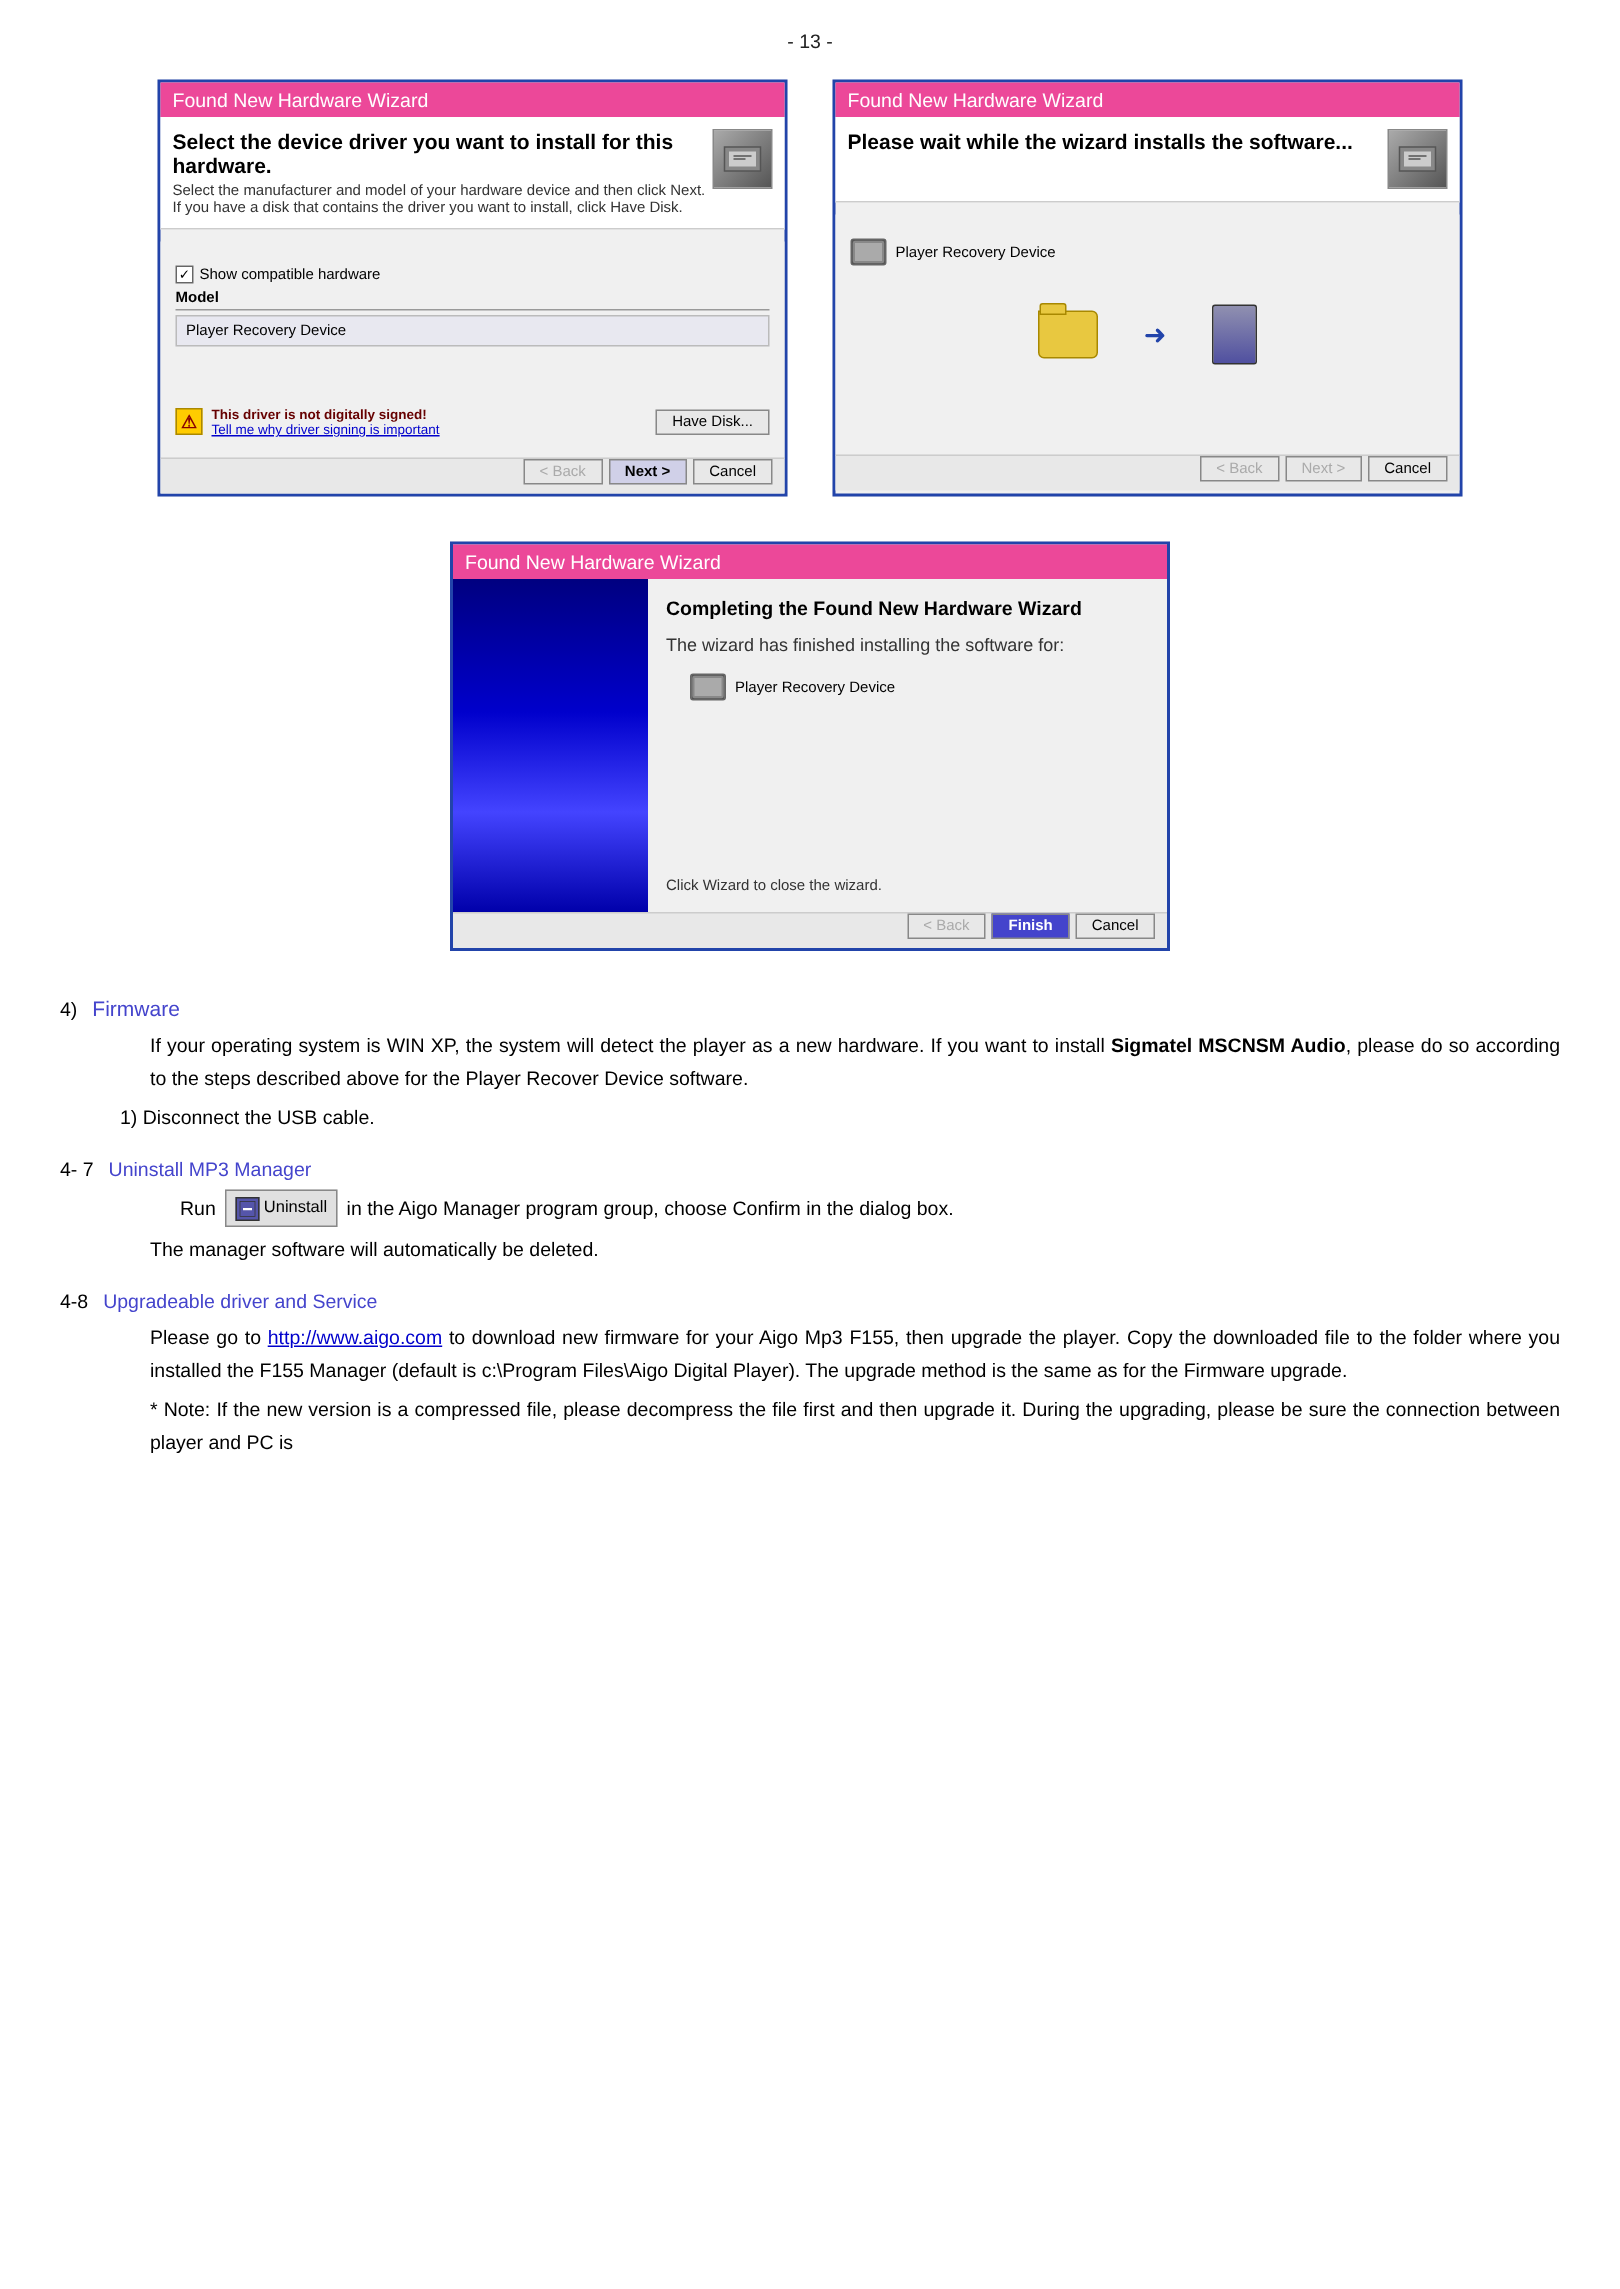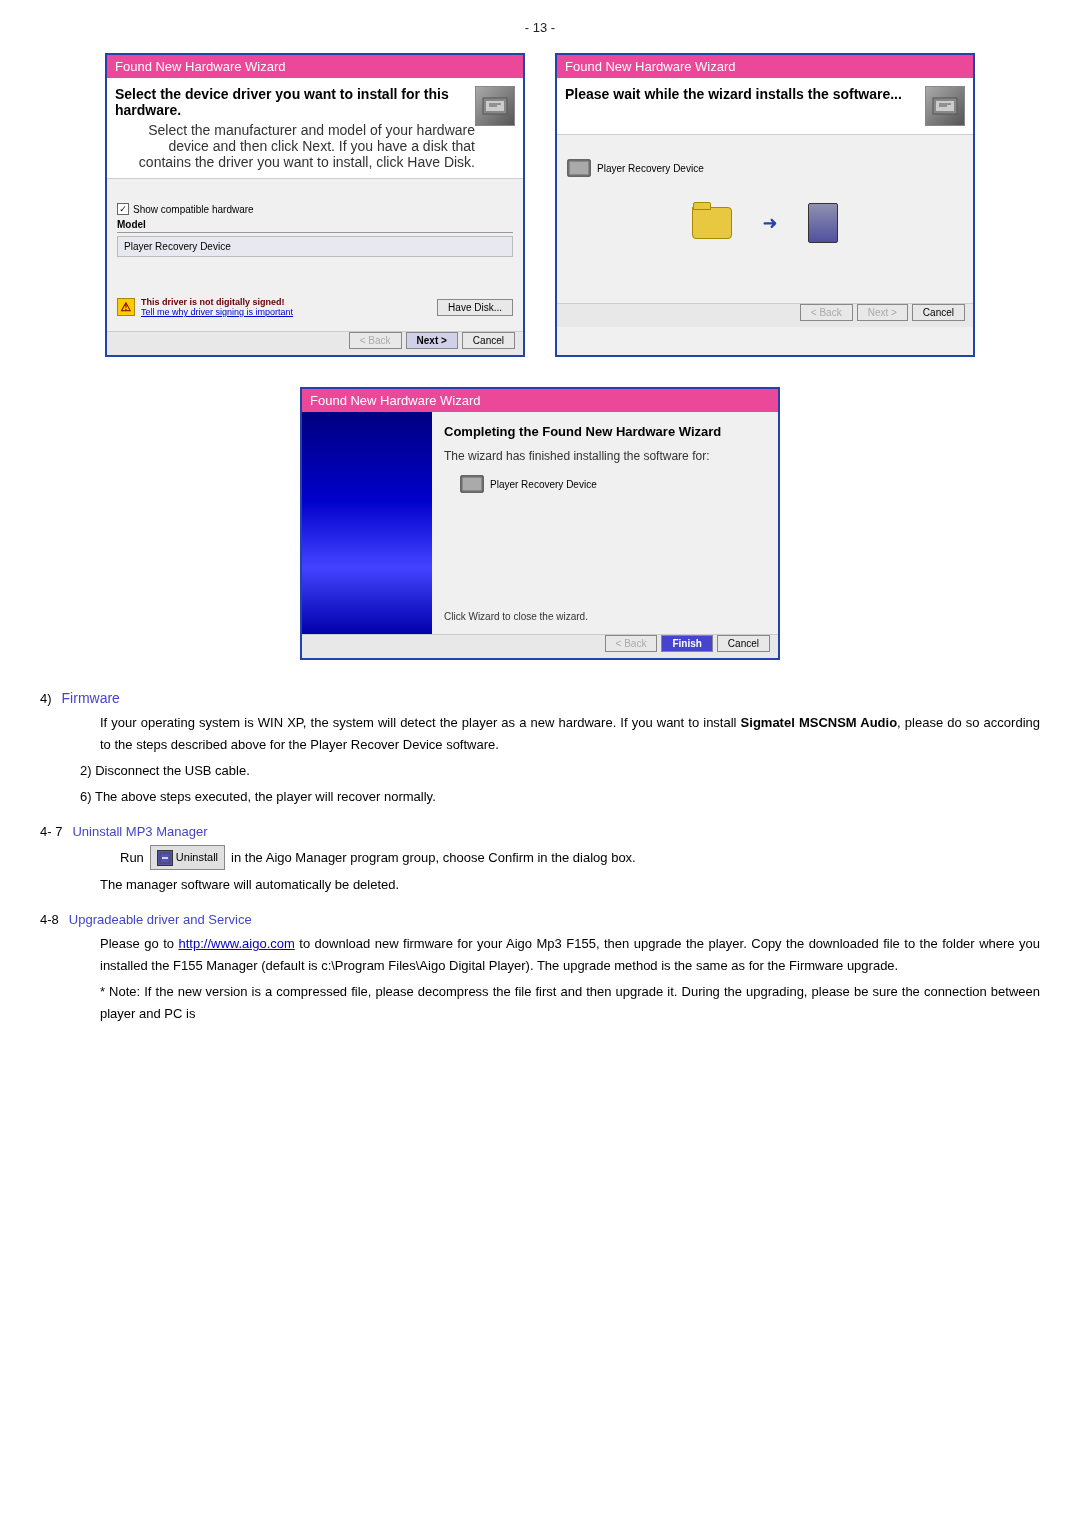--- a/index.html
+++ b/index.html
@@ -68,24 +68,23 @@
       background: linear-gradient(135deg, #aaa 0%, #555 100%);
       border: 1px solid #888;
       display: flex;
       align-items: center;
       justify-content: center;
       font-size: 18px;
       color: #fff;
       flex-shrink: 0;
     }
     .wizard-sub-text {
-      font-size: 14px;
+      font-size: 10px;
       color: #333;
       margin-top: 4px;
-      text-align: right;
     }
     .wizard-checkbox-row {
       display: flex;
       align-items: center;
       gap: 4px;
       margin: 6px 0 4px 0;
       font-size: 10px;
     }
     .wizard-checkbox {
       width: 12px;
@@ -479,22 +478,21 @@
 
 <div class="section-block">
   <div class="section-header">
     <span class="section-number">4)</span>
     <span class="section-title-firmware">Firmware</span>
   </div>
   <div class="section-content">
     <p>
       <span>If your operating system is WIN XP, the system will detect the player as a new hardware. If you want to install </span><span class="bold-text">Sigmatel MSCNSM Audio</span><span>, please do so according to the steps described above for the Player Recover Device software.</span>
     </p>
-    <p class="list-item-row">2)  Disconnect the USB cable.</p>
-    <p class="list-item-row">6)  The above steps executed, the player will recover normally.</p>
+    <p class="list-item-row">1)  Disconnect the USB cable.</p>
   </div>
 </div>
 
 <div class="section-block">
   <div class="section-header">
     <span class="section-number">4- 7</span>
     <span class="section-title-uninstall">Uninstall MP3 Manager</span>
   </div>
   <div class="section-content">
     <div class="run-row">

